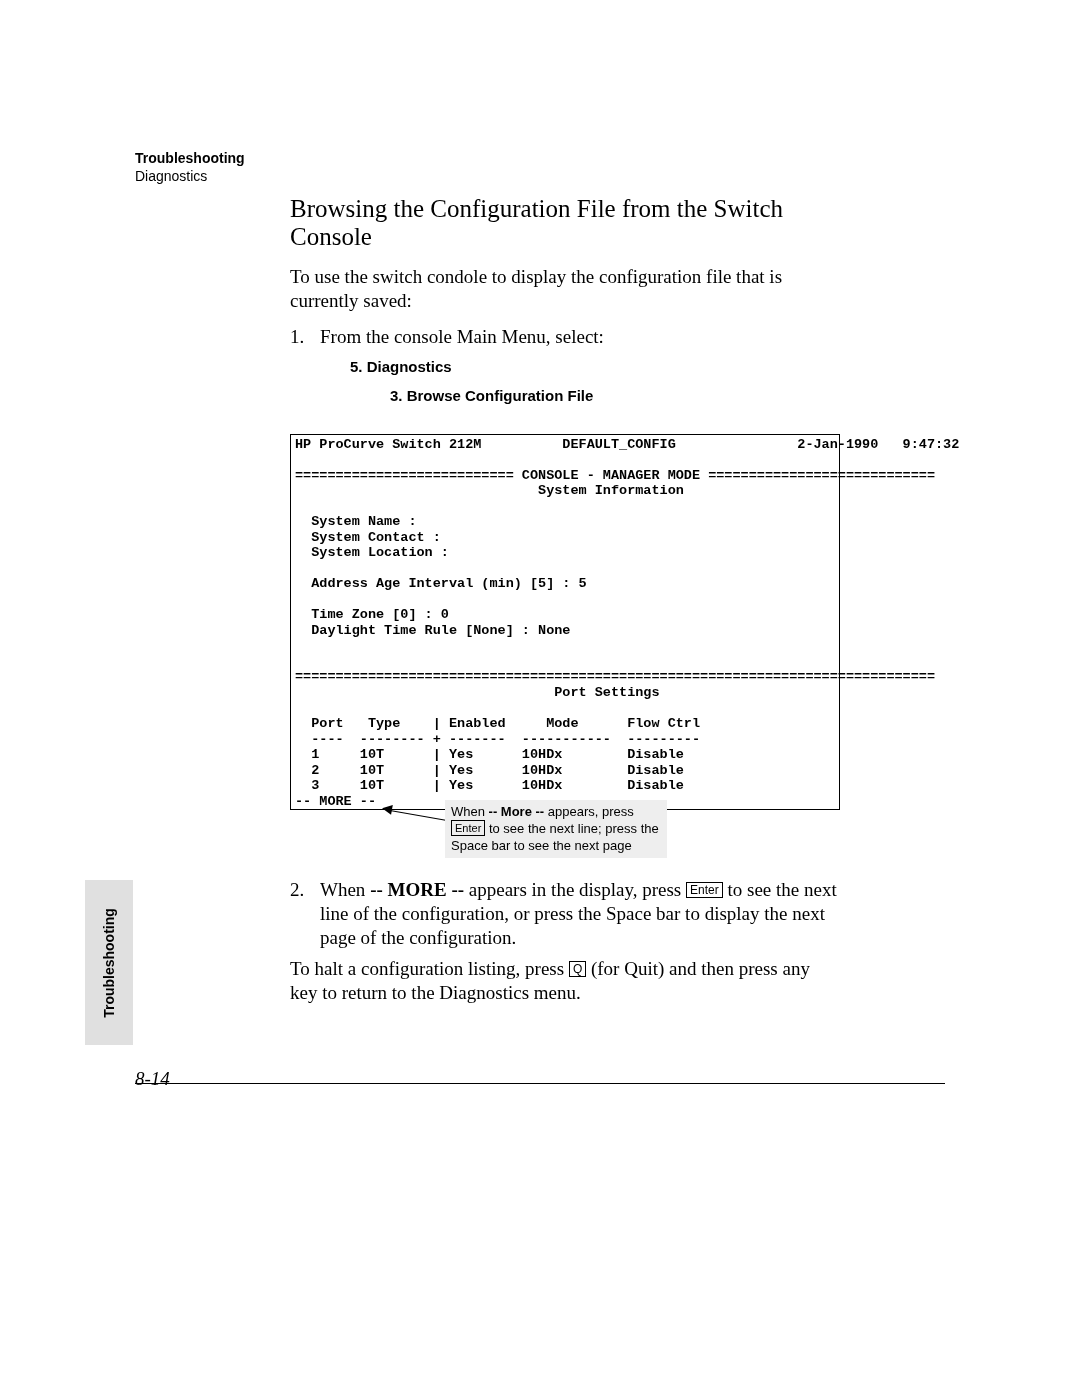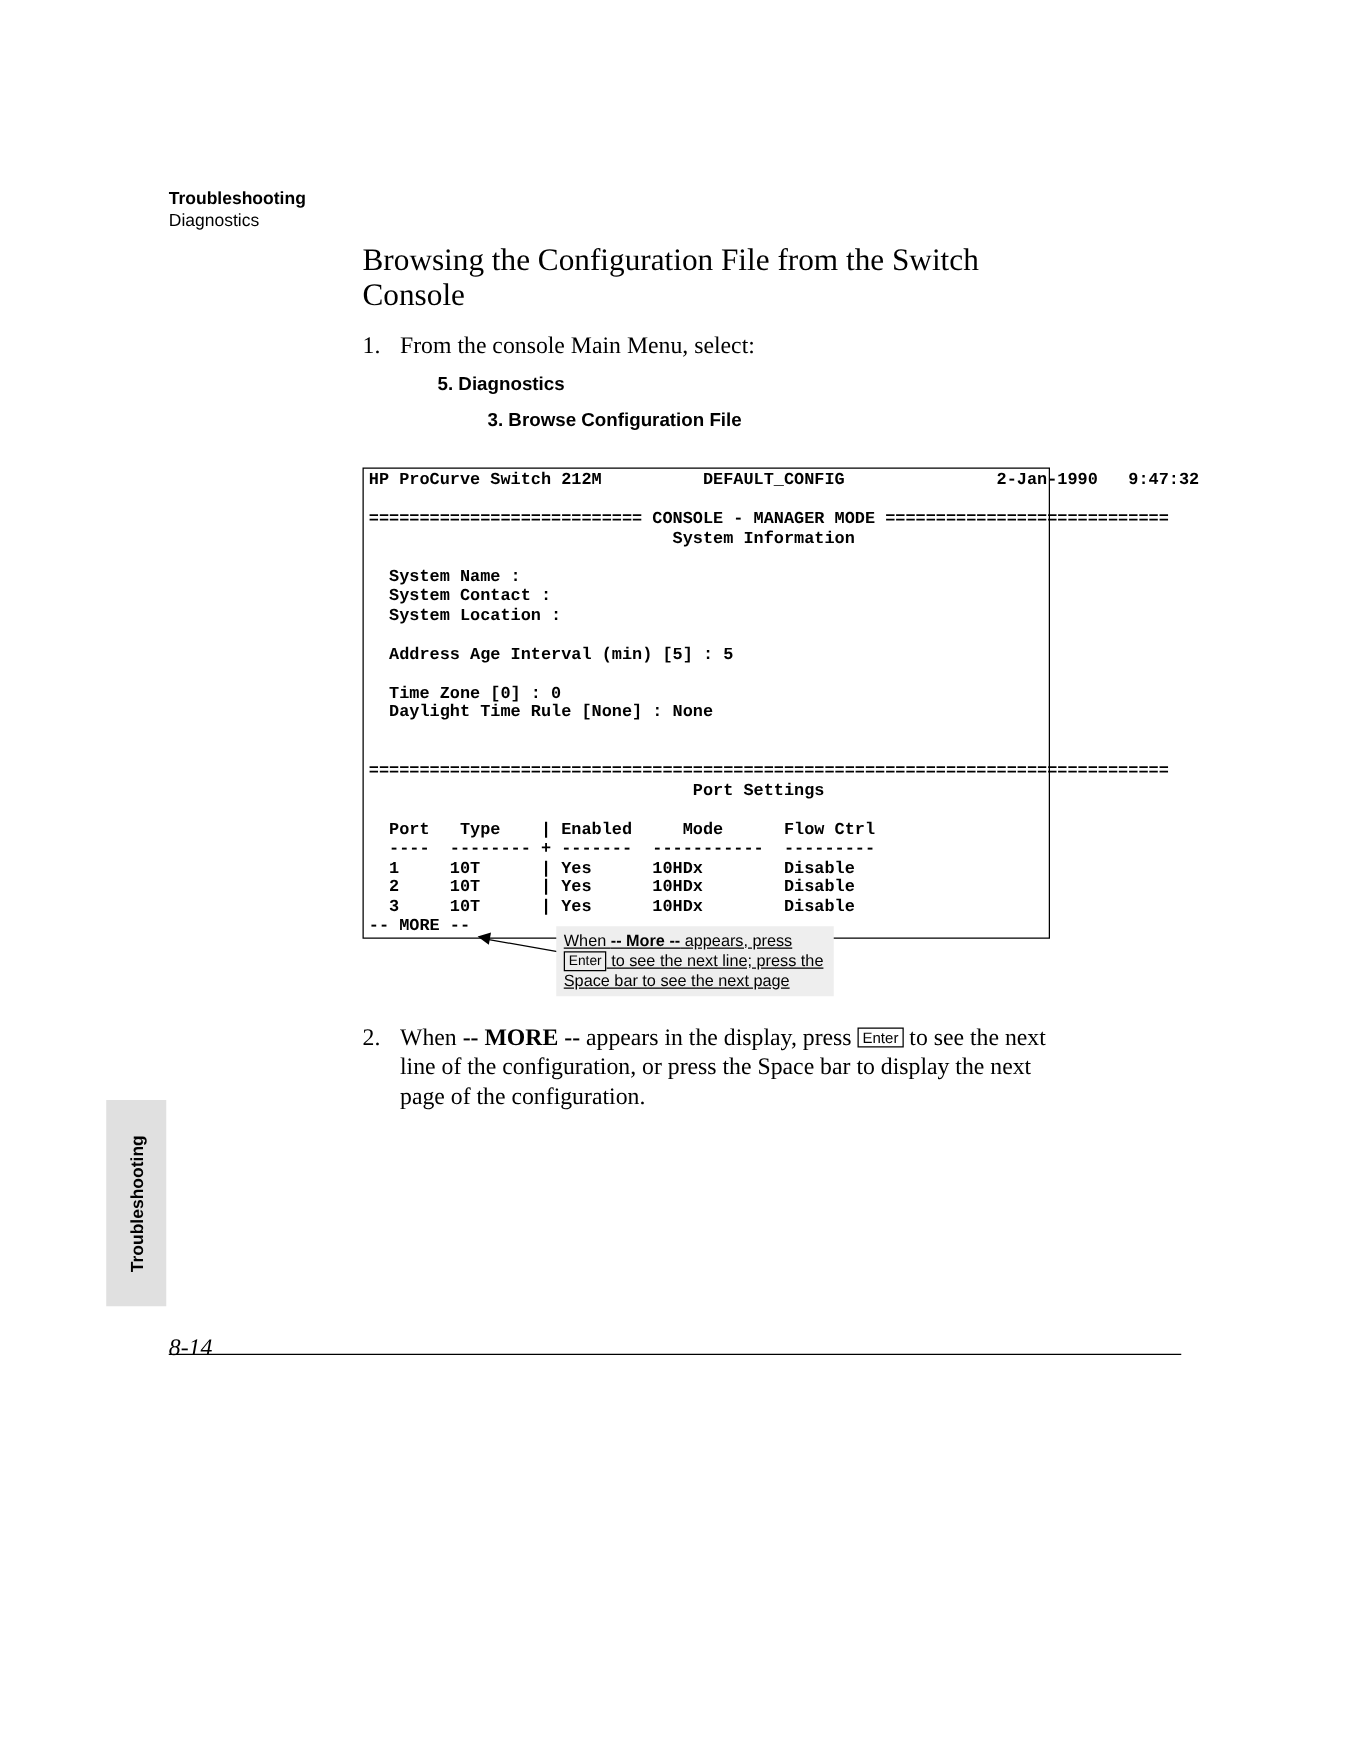--- a/index.html
+++ b/index.html
@@ -114,21 +114,20 @@
   .callout-box {
     position: absolute;
     top: -8px;
     left: 155px;
     width: 210px;
     background: #eeeeee;
     font-family: Arial, Helvetica, sans-serif;
     font-size: 13px;
     line-height: 1.25;
     padding: 4px 6px;
-    text-decoration: underline;
   }
   .keycap {
     display: inline-block;
     border: 1px solid #000;
     font-family: Arial, Helvetica, sans-serif;
     font-size: 11px;
     padding: 0 3px;
     line-height: 14px;
     vertical-align: 1px;
   }
@@ -189,20 +188,21 @@
 
   <div class="header">
     <div class="hdr-bold">Troubleshooting</div>
     <div class="hdr-reg">Diagnostics</div>
   </div>
 
   <div class="main">
 
     <div class="h2">Browsing the Configuration File from the Switch Console</div>
 
+    <div class="body-text">To use the switch condole to display the configuration file that is currently saved:</div>
 
     <div class="ol-row">
       <div class="ol-num">1.</div>
       <div class="ol-body">
         <span>From the console Main Menu, select:</span>
         <div class="menu-item indent1">5. Diagnostics</div>
         <div class="menu-item indent2">3. Browse Configuration File</div>
       </div>
     </div>
 
@@ -240,20 +240,23 @@
     </div>
 
 
     <div class="ol-row">
       <div class="ol-num">2.</div>
       <div class="ol-body">
         <span>When </span><b>-- MORE --</b><span> appears in the display, press </span><span class="keycap-body">Enter</span><span> to see the next line of the configuration, or press the Space bar to display the next page of the configuration.</span>
       </div>
     </div>
 
+    <div class="body-text" style="margin-top:8px;">
+      <span>To halt a configuration listing, press </span><span class="keycap-body">Q</span><span> (for Quit) and then press any key to return to the Diagnostics menu.</span>
+    </div>
 
   </div>
 
   <div class="side-tab">
     <div class="side-tab-text">Troubleshooting</div>
   </div>
 
   <div class="footer-rule"></div>
   <div class="page-num">8-14</div>
 

